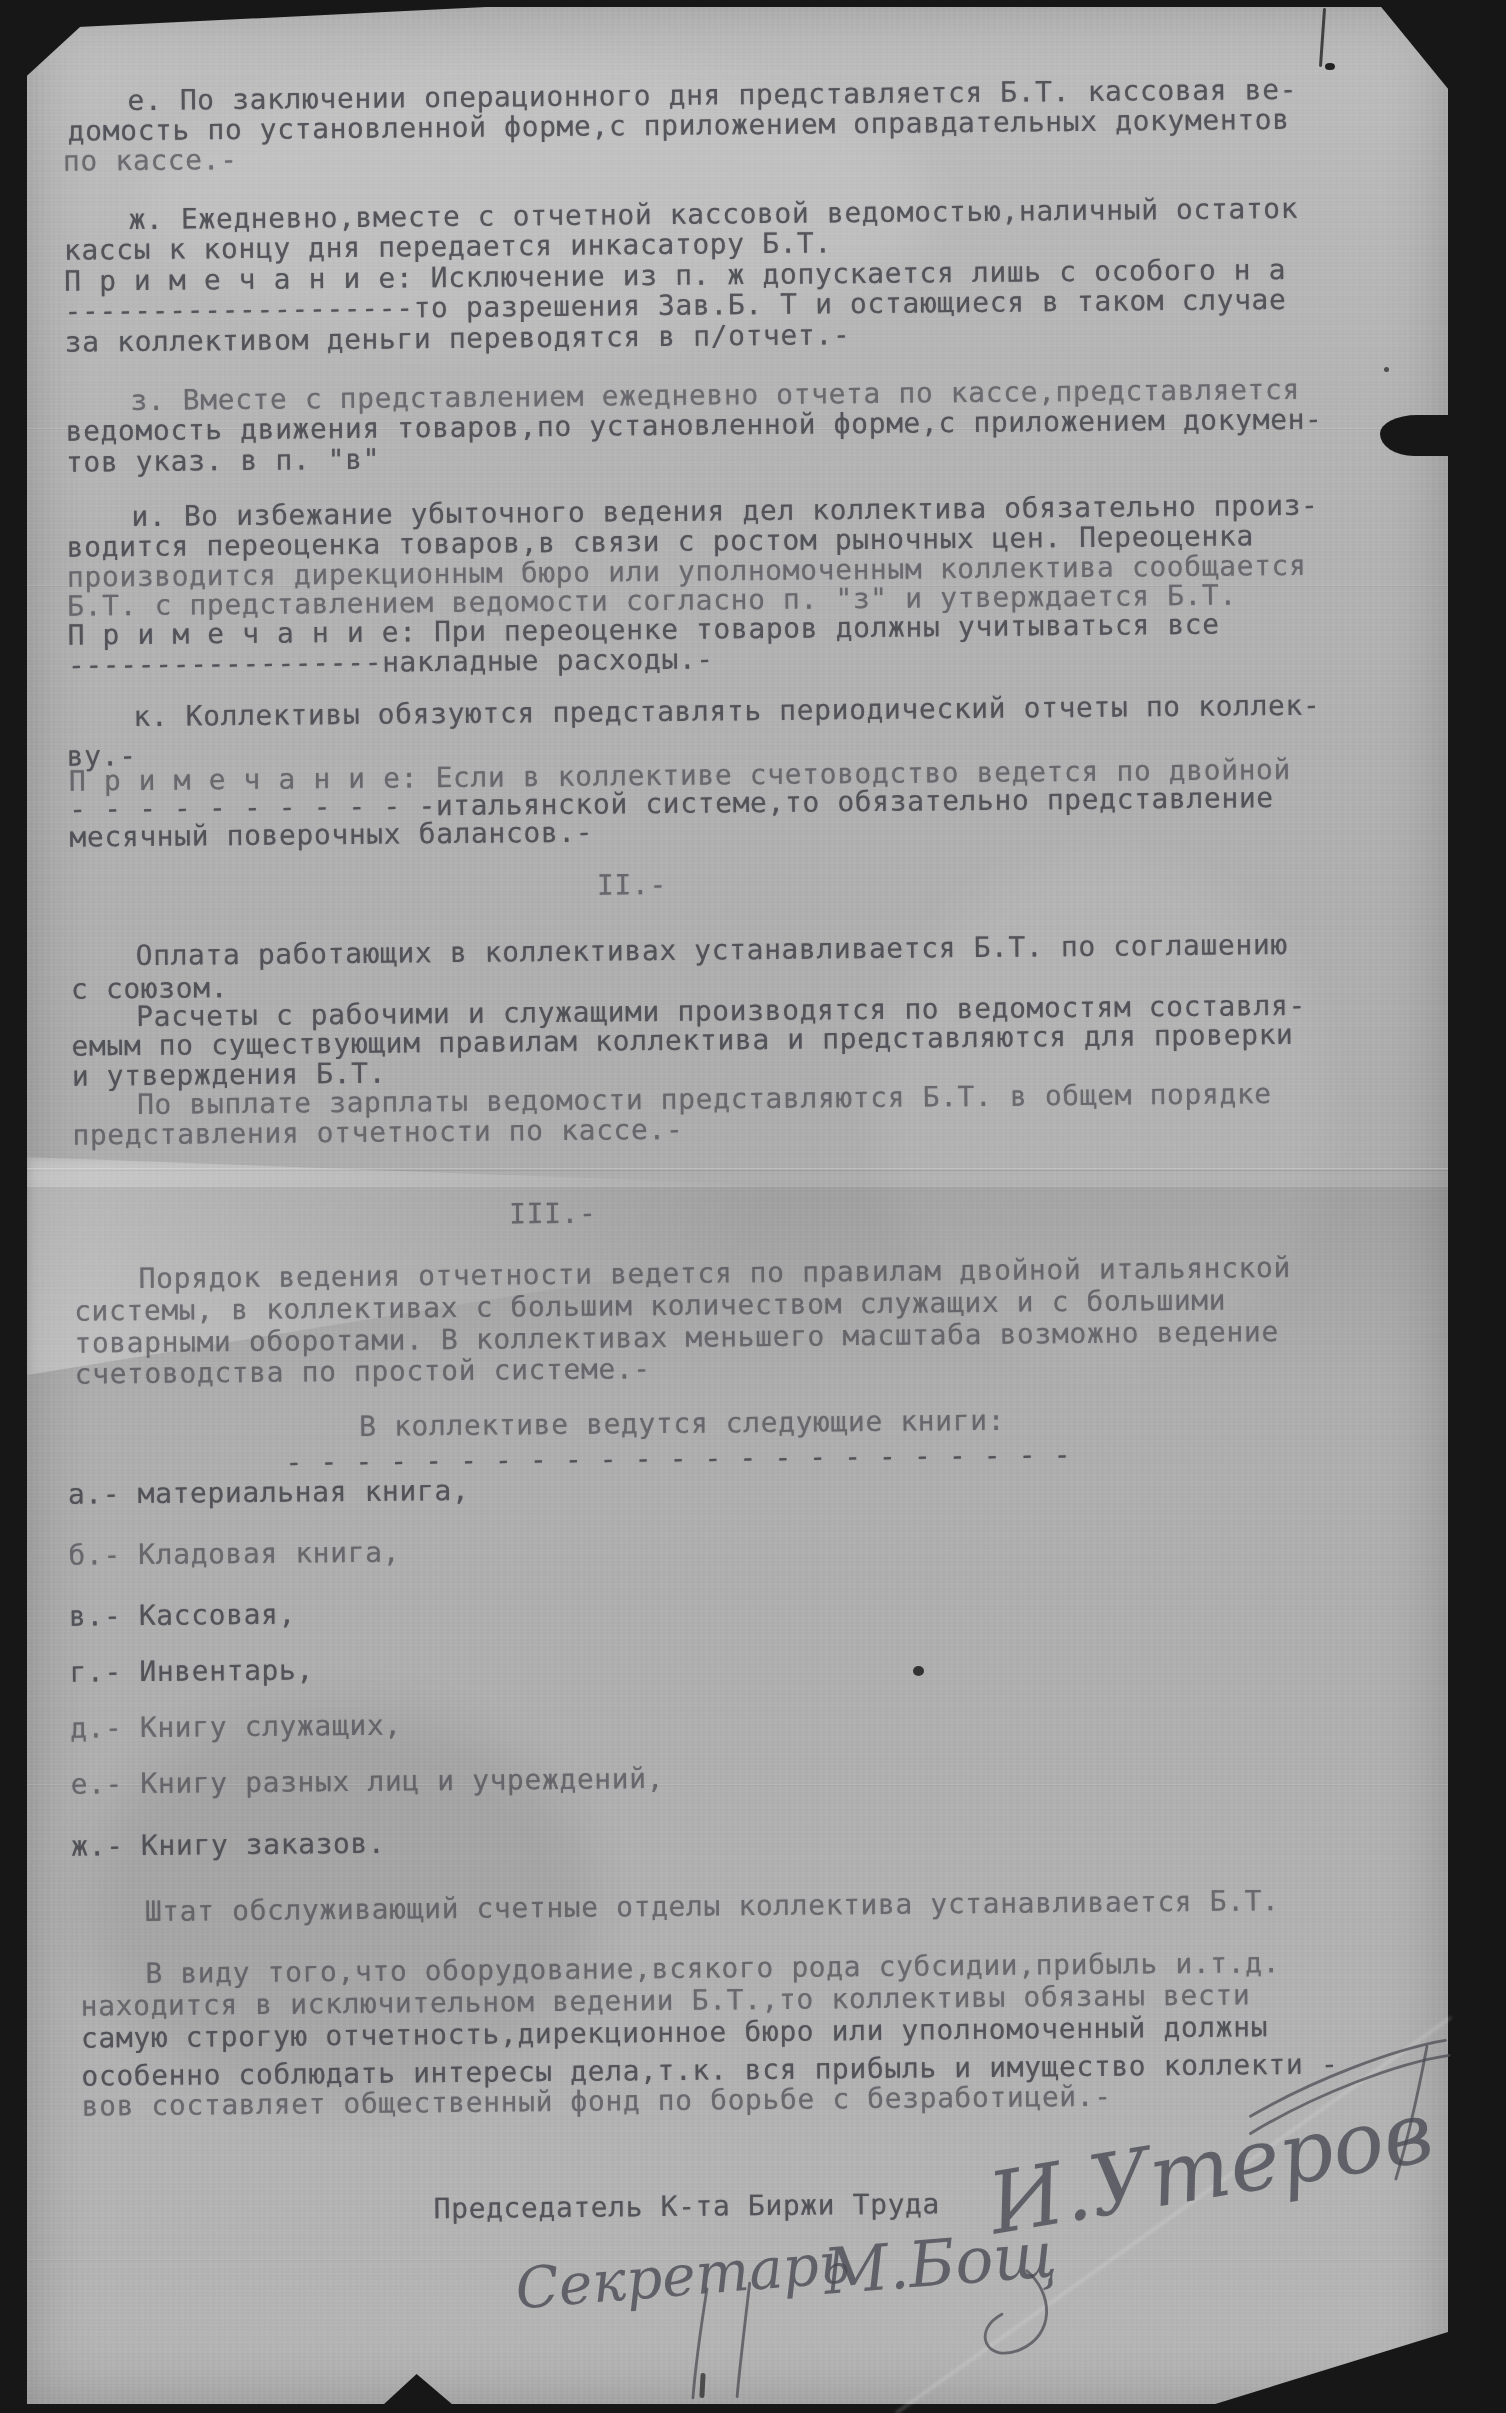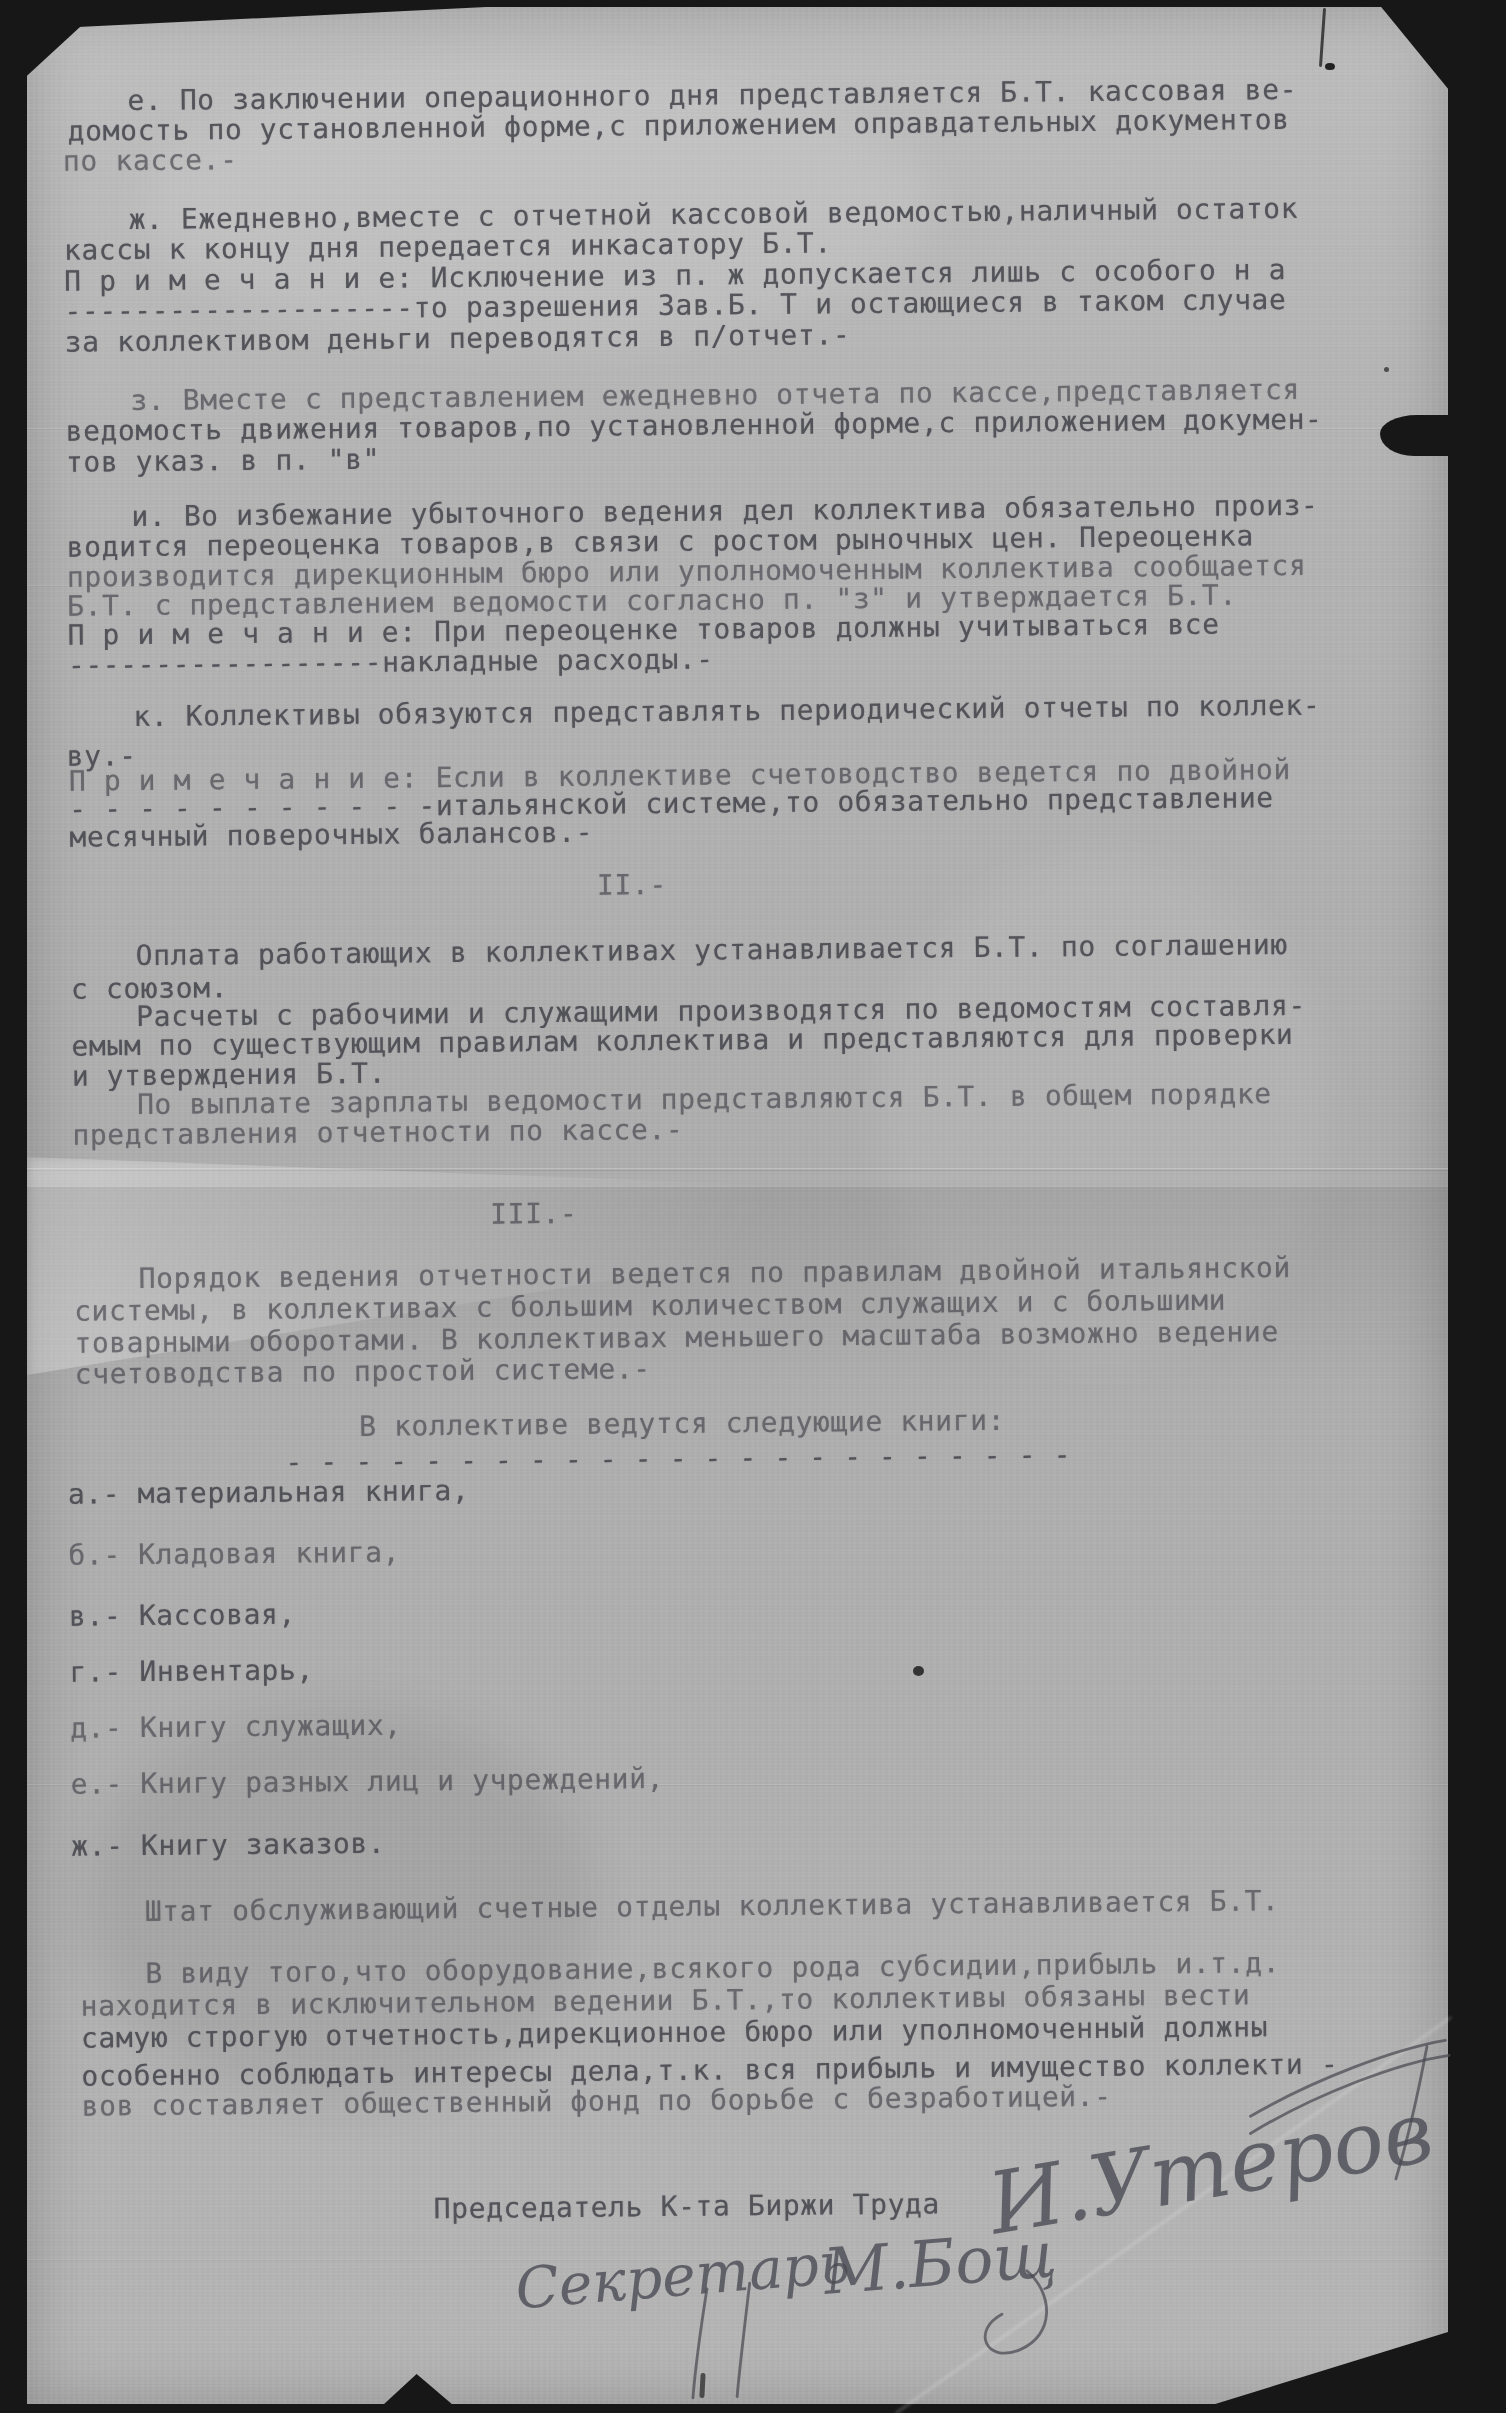--- a/index.html
+++ b/index.html
@@ -115,21 +115,21 @@
     <div>
       <div class="tl" style="left:127px;top:940px">Оплата работающих в коллективах устанавливается Б.Т. по соглашению</div>
       <div class="tl" style="left:62px;top:973px">с союзом.</div>
       <div class="tl" style="left:127px;top:1001px">Расчеты с рабочими и служащими производятся по ведомостям составля-</div>
       <div class="tl" style="left:62px;top:1030px">емым по существующим правилам коллектива и представляются для проверки</div>
       <div class="tl" style="left:62px;top:1060px">и утверждения Б.Т.</div>
       <div class="tl f" style="left:127px;top:1089px">По выплате зарплаты ведомости представляются Б.Т. в общем порядке</div>
       <div class="tl f" style="left:62px;top:1119px">представления отчетности по кассе.-</div>
     </div>
 
-    <div class="tl f" style="left:479px;top:1202px">III.-</div>
+    <div class="tl f" style="left:498px;top:1202px">III.-</div>
 
     <div>
       <div class="tl f" style="left:127px;top:1263px">Порядок ведения отчетности ведется по правилам двойной итальянской</div>
       <div class="tl f" style="left:62px;top:1295px">системы, в коллективах с большим количеством служащих и с большими</div>
       <div class="tl f" style="left:62px;top:1327px">товарными оборотами. В коллективах меньшего масштаба возможно ведение</div>
       <div class="tl f" style="left:62px;top:1358px">счетоводства по простой системе.-</div>
     </div>
 
     <div>
       <div class="tl f" style="left:346px;top:1413px">В коллективе  ведутся следующие книги:</div>

